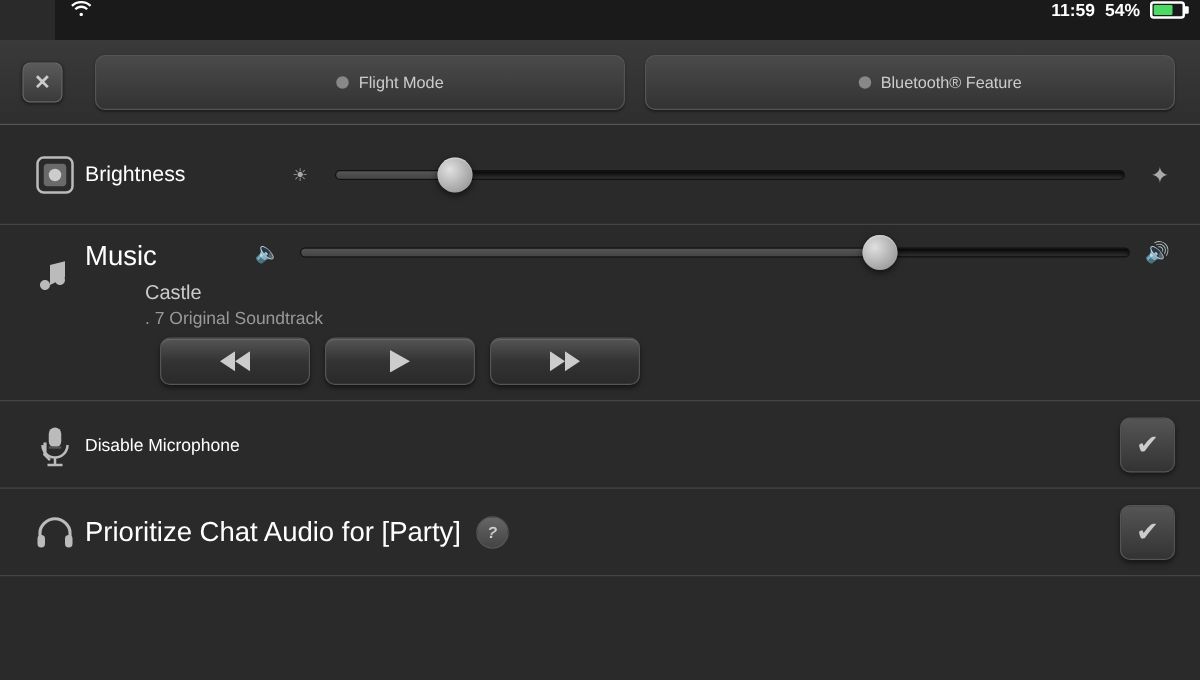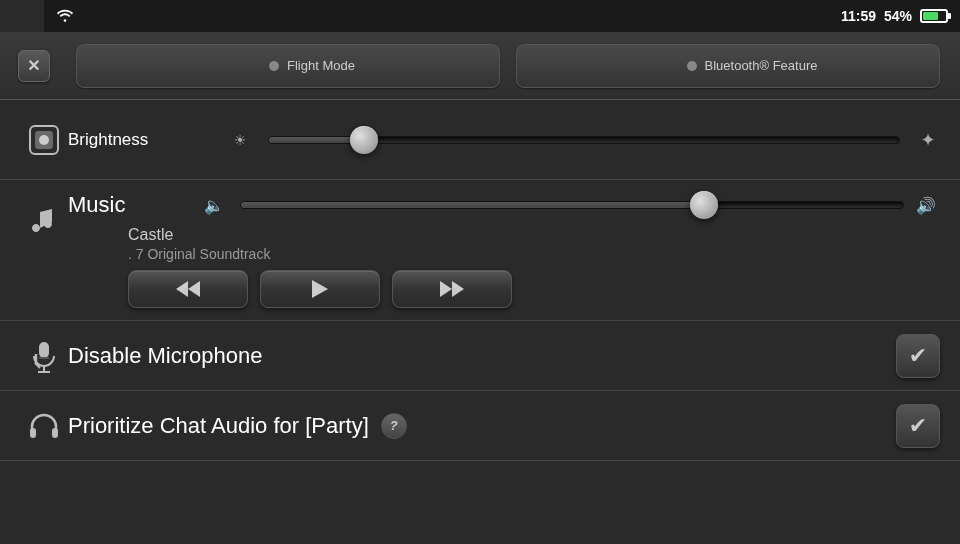--- a/index.html
+++ b/index.html
@@ -16,21 +16,21 @@
 
     
     .status-bar {
       position: absolute;
       top: 0;
       left: 0;
       right: 0;
       height: 32px;
       background: #1a1a1a;
       display: flex;
-      align-items: center;
+      align-items: flex-start;
       justify-content: space-between;
       padding: 0 12px;
       z-index: 10;
       margin-left: 44px;
     }
 
     .status-left {
       display: flex;
       align-items: center;
       gap: 8px;
@@ -256,21 +256,21 @@
 
     .music-main {
       flex: 1;
       display: flex;
       flex-direction: column;
       gap: 8px;
     }
 
     .music-top {
       display: flex;
-      align-items: center;
+      align-items: flex-start;
       gap: 16px;
     }
 
     .music-volume-area {
       flex: 1;
       display: flex;
       align-items: center;
       gap: 12px;
     }
 
@@ -279,21 +279,21 @@
     }
 
     .music-volume-slider .slider-fill {
       width: 70%;
     }
 
     .music-info {
       display: flex;
       flex-direction: column;
       gap: 2px;
-      margin-left: 60px;
+      margin-left: 48px;
     }
 
     .music-track {
       font-size: 16px;
       color: #ccc;
     }
 
     .music-controls {
       display: flex;
       gap: 12px;
@@ -512,21 +512,21 @@
       <svg class="mic-icon-svg" viewBox="0 0 36 36" fill="#bbb">
         <rect x="13" y="4" width="10" height="16" rx="5" fill="#bbb"></rect>
         <path d="M8 18c0 5.52 4.48 10 10 10s10-4.48 10-10" stroke="#bbb" stroke-width="2" fill="none"></path>
         <line x1="18" y1="28" x2="18" y2="34" stroke="#bbb" stroke-width="2"></line>
         <line x1="12" y1="34" x2="24" y2="34" stroke="#bbb" stroke-width="2"></line>
         <line x1="13" y1="20" x2="23" y2="20" stroke="#555" stroke-width="2"></line>
         <line x1="10" y1="16" x2="10" y2="26" stroke="#bbb" stroke-width="2.5"></line>
         <line x1="9" y1="25" x2="14" y2="30" stroke="#bbb" stroke-width="2"></line>
       </svg>
     </div>
-    <span class="row-label" style="flex:1;width:auto;font-size:22px;">Disable Microphone</span>
+    <span class="row-label" style="flex:1;width:auto;font-size:14px;">Disable Microphone</span>
     <div class="checkbox-btn">
       <span class="checkmark">✔</span>
     </div>
   </div>
 
   <div class="row chat-row">
     <div class="row-icon">
       <svg class="headphone-icon-svg" viewBox="0 0 36 36" fill="none">
         <path d="M6 22v-4C6 12.48 11.48 7 18 7s12 5.48 12 11v4" stroke="#bbb" stroke-width="2.5" fill="none"></path>
         <rect x="4" y="20" width="6" height="10" rx="3" fill="#bbb"></rect>

